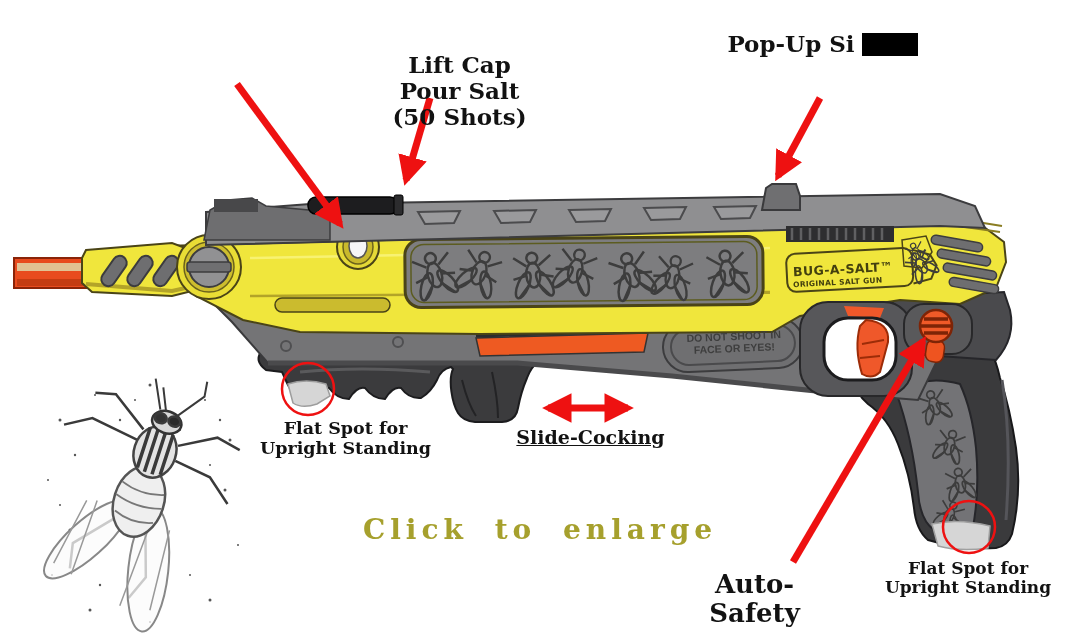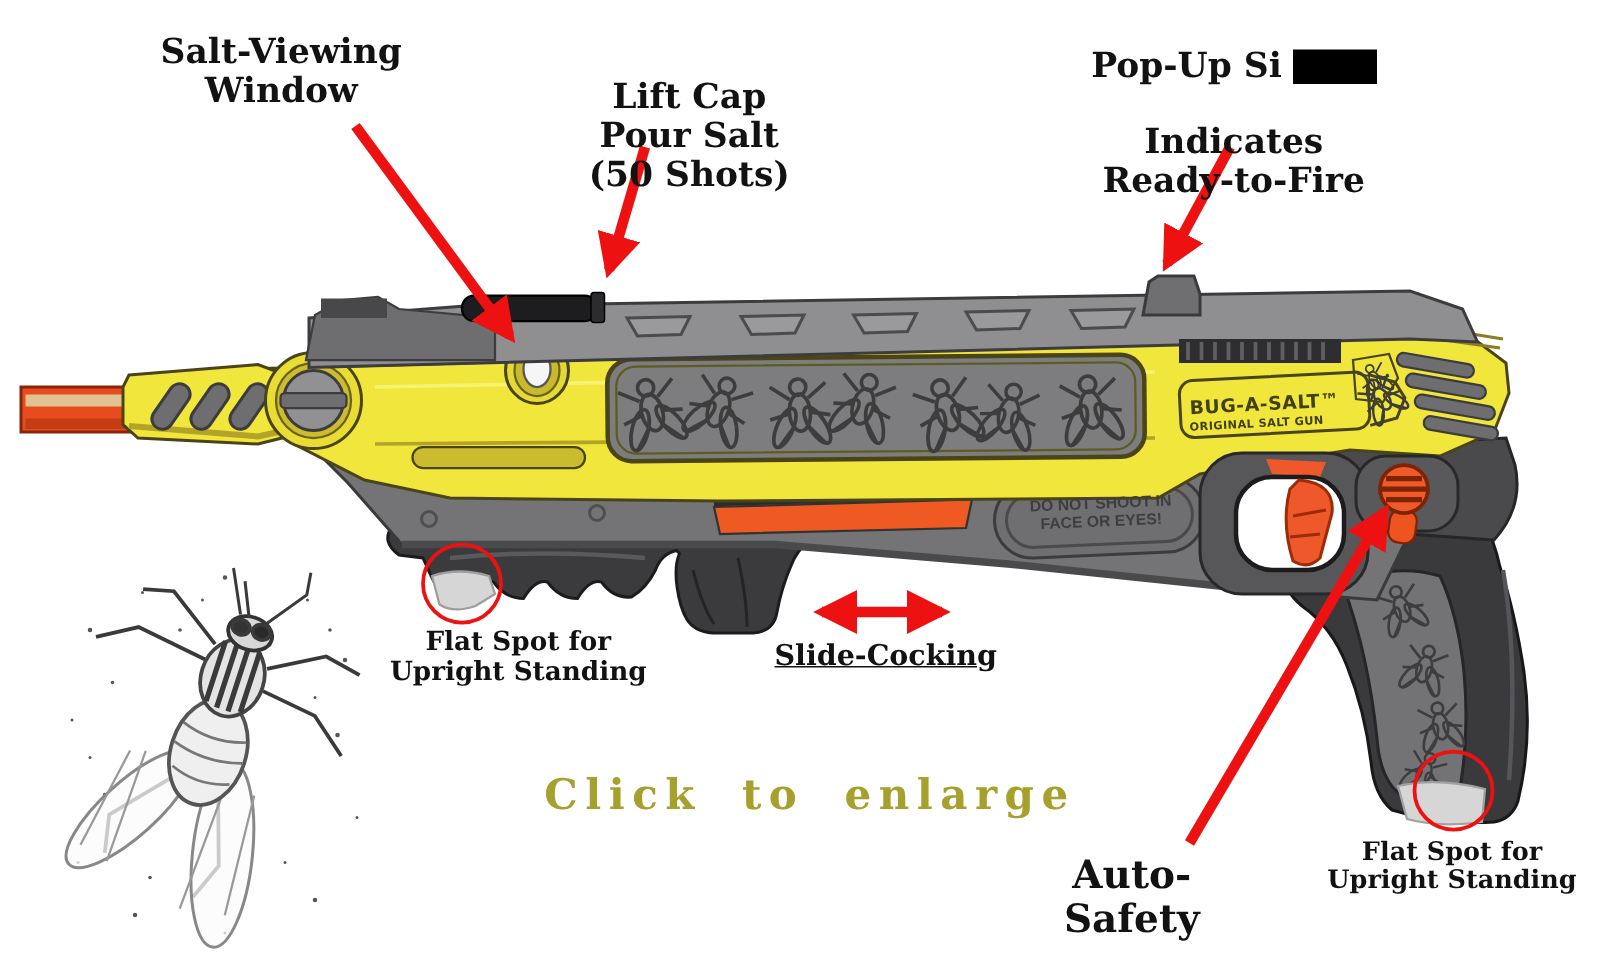--- a/index.html
+++ b/index.html
@@ -217,34 +217,30 @@
     <line x1="237" y1="84" x2="340" y2="224" marker-end="url(#ah)"></line>
     <line x1="430" y1="98" x2="406" y2="180" marker-end="url(#ah)"></line>
     <line x1="820" y1="98" x2="778" y2="176" marker-end="url(#ah)"></line>
     <line x1="793" y1="562" x2="923" y2="341" marker-end="url(#ah)"></line>
     <line x1="548" y1="408" x2="628" y2="408" marker-start="url(#ah)" marker-end="url(#ah)"></line>
   </g>
   <circle cx="308" cy="389" r="26" fill="none" stroke="#ee1111" stroke-width="2.5"></circle>
   <circle cx="969" cy="527" r="26" fill="none" stroke="#ee1111" stroke-width="2.5"></circle>
 </svg>
 
-<div class="lbl" style="left:85px;top:22px;width:205px;font-size:23px;">Salt-Viewing
-Window</div>
 
 <div class="lbl" style="left:372px;top:5px;width:175px;font-size:23px;margin-top:47px;">Lift Cap
 Pour Salt
 (50 Shots)</div>
 
 <div class="lbl" style="left:700px;top:5px;width:245px;font-size:23px;">
   <div class="row1">
     <span>Pop-Up Si</span>
     <span class="redact"></span>
   </div>
-  <div>Indicates
-Ready-to-Fire</div>
 </div>
 
 <div class="lbl" style="left:243px;top:419px;width:205px;font-size:17.5px;">Flat Spot for
 Upright Standing</div>
 
 <div class="lbl" style="left:468px;top:427px;width:245px;font-size:19px;text-decoration:underline;">Slide-Cocking</div>
 
 <div class="lbl olive" style="left:330px;top:514px;width:420px;font-size:28px;text-align:center;">Click to enlarge</div>
 
 <div class="lbl" style="left:697px;top:570px;width:115px;font-size:26px;">Auto-

